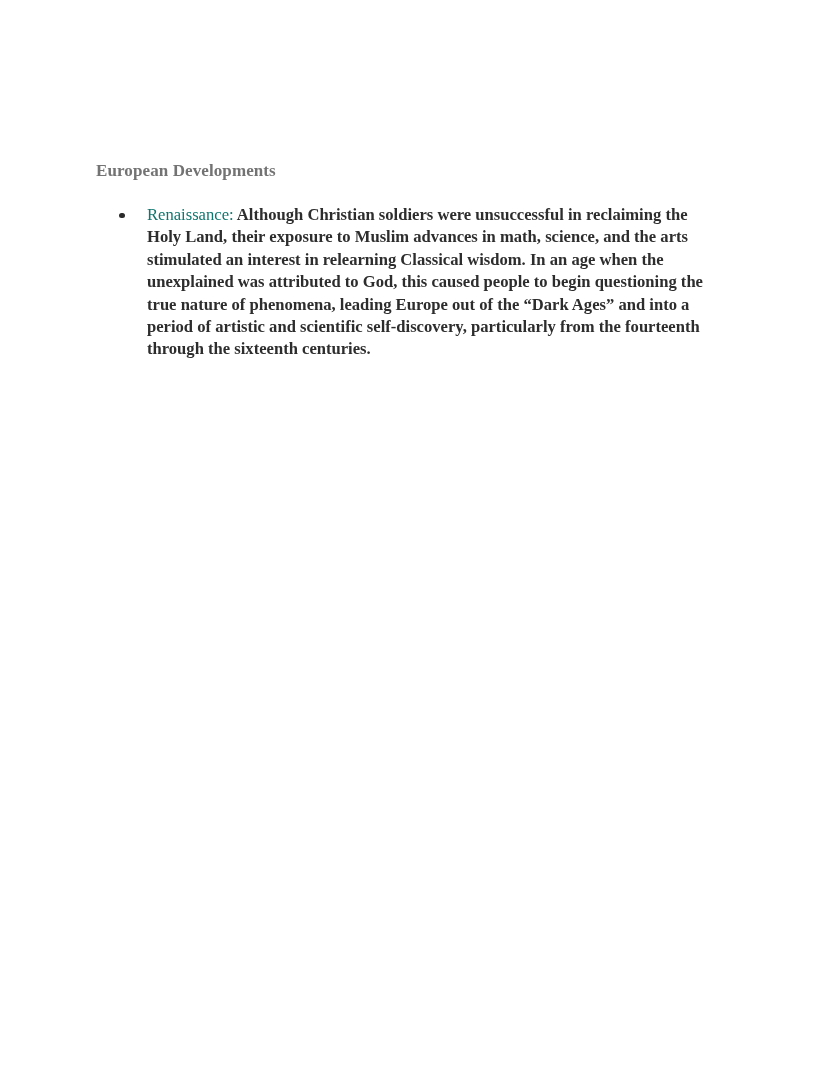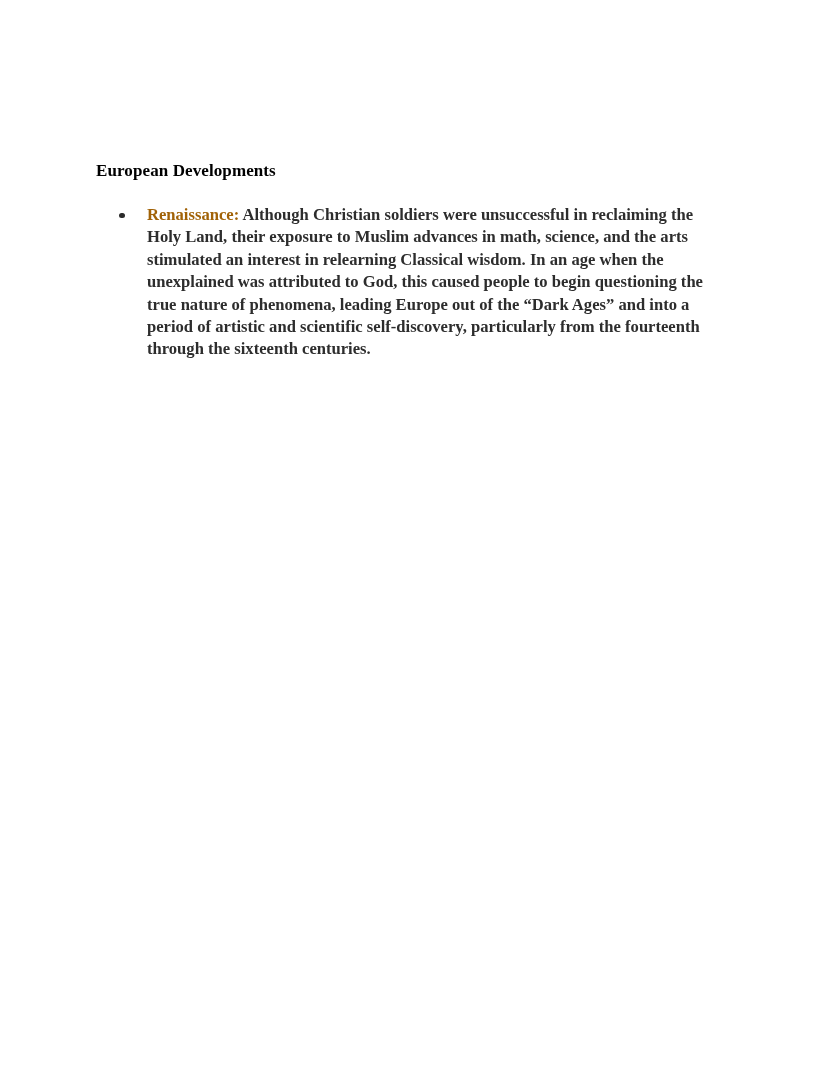--- a/index.html
+++ b/index.html
@@ -25,21 +25,21 @@
     position: absolute;
     left: 96px;
     top: 160px;
     width: 640px;
   }
   .section-heading {
     font-size: 17px;
     font-weight: bold;
     line-height: 22px;
     letter-spacing: 0.1px;
-    color: #000000;
+    color: #737373;
     margin: 0 0 22px 0;
   }
   .bullet-list {
     list-style: none;
     margin: 0;
     padding: 0;
   }
   .bullet-item {
     position: relative;
     padding-left: 51px;
@@ -52,22 +52,22 @@
   .bullet-marker {
     position: absolute;
     left: 23px;
     top: 8.5px;
     width: 5.5px;
     height: 5.5px;
     border-radius: 50%;
     background: #2b2b2b;
   }
   .lead-in {
-    font-weight: bold;
-    color: #a16207;
+    font-weight: normal;
+    color: #0f766e;
   }
   .item-body {
     font-weight: bold;
   }
 </style>
 </head>
 <body>
 
 <div class="page">
   <div class="content">

